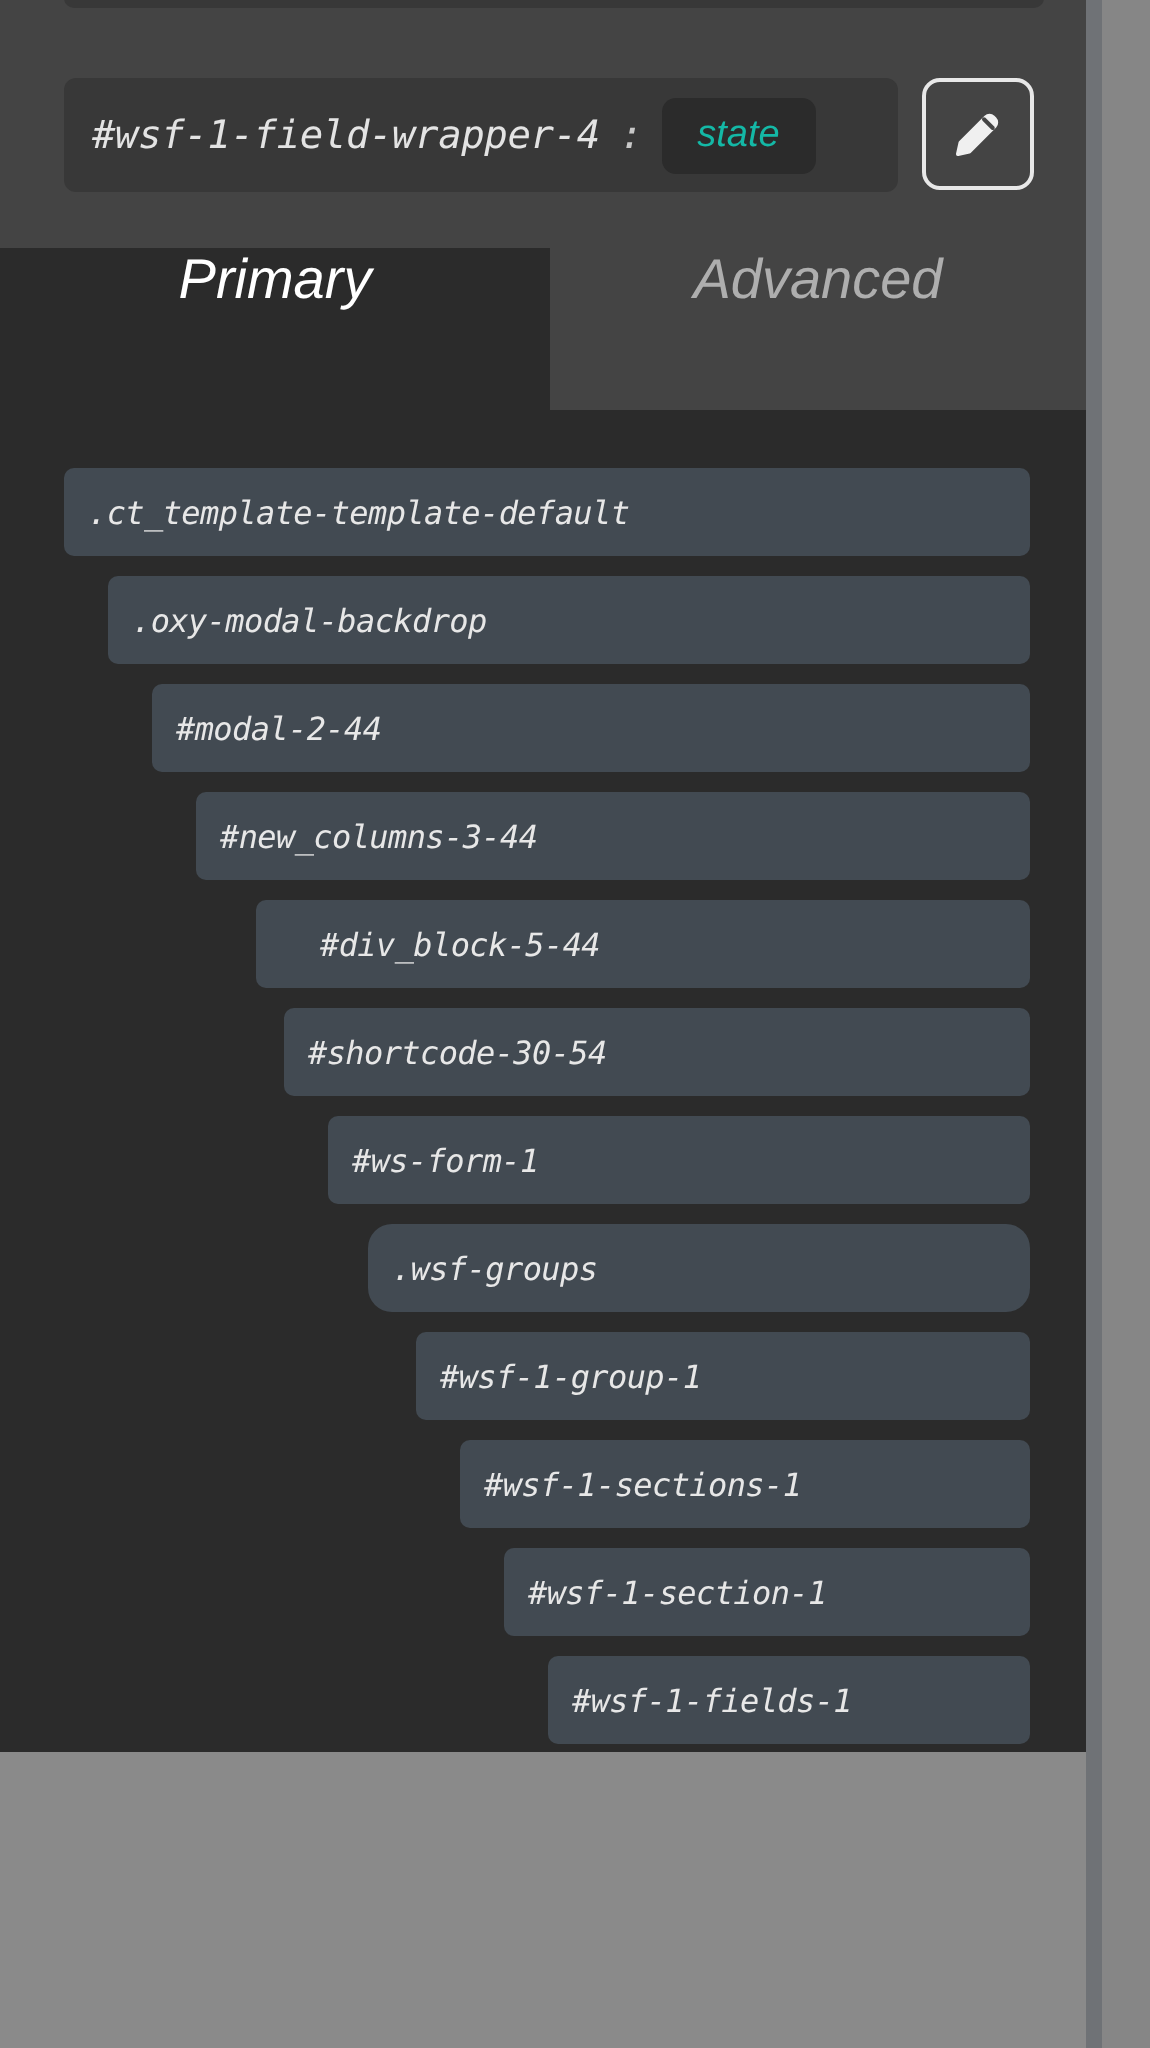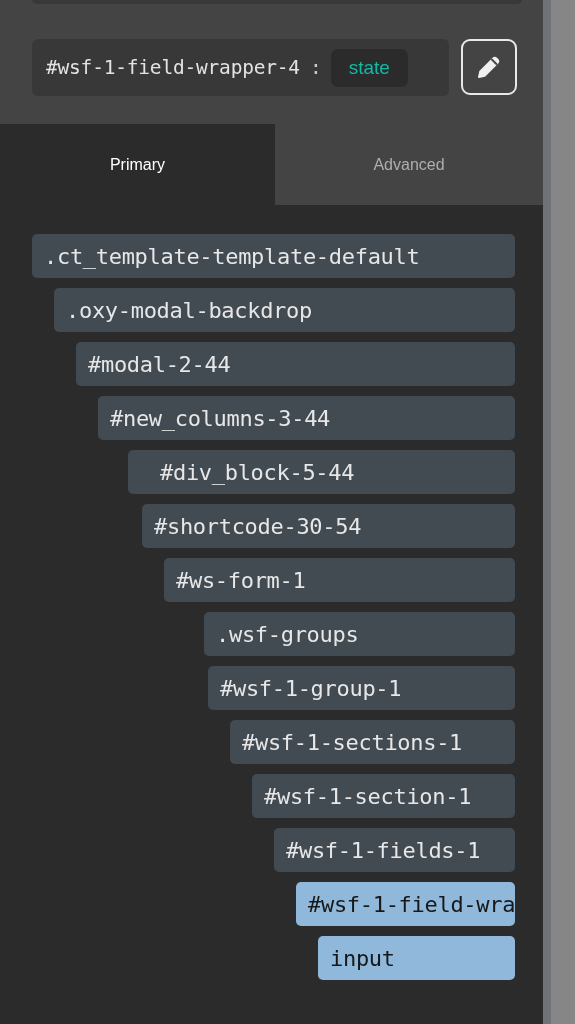--- a/index.html
+++ b/index.html
@@ -31,23 +31,24 @@
     position: absolute;
     left: 543px; top: 0;
     width: 8px; height: 1024px;
     background: #6f7276;
   }
 
   
   .panel {
     position: absolute;
     left: 0; top: 0;
-    width: 543px; height: 1024px;
+    width: 543px; height: 876px;
     background: #2b2b2b;
     overflow: hidden;
+    font-style: italic;
   }
 
   
   .header {
     position: absolute;
     left: 0; top: 0;
     width: 543px;
     height: 124px;
     background: #444444;
   }
@@ -115,23 +116,23 @@
   .tabs {
     position: absolute;
     left: 0; top: 124px;
     width: 543px; height: 81px;
     background: #444444;
     display: flex;
   }
   .tab {
     height: 81px;
     display: flex;
-    align-items: center;
+    align-items: flex-start;
     justify-content: center;
-    font-size: 16px;
+    font-size: 28px;
     color: #aeaeae;
     cursor: pointer;
     box-sizing: border-box;
     user-select: none;
   }
   .tab.active {
     background: #2b2b2b;
     color: #ffffff;
   }
   .tab-primary { width: 275px; }
@@ -167,21 +168,21 @@
     padding-left: 12px;
     overflow: hidden;
     cursor: pointer;
     right: 28px;
   }
   .node.selected {
     background: #8fb8db;
   }
   .node-label {
     font-family: "DejaVu Sans Mono", "Liberation Mono", monospace;
-    font-size: 22px;
+    font-size: 16px;
     color: #e7e7e7;
     letter-spacing: -0.3px;
     white-space: nowrap;
   }
   .node.selected .node-label {
     color: #16181a;
   }
 </style>
 </head>
 <body>
@@ -252,21 +253,21 @@
             <div class="node" style="left: 142px;">
               <span class="node-label">#shortcode-30-54</span>
             </div>
           </div>
           <div class="tree-row">
             <div class="node" style="left: 164px;">
               <span class="node-label">#ws-form-1</span>
             </div>
           </div>
           <div class="tree-row">
-            <div class="node" style="left: 204px;">
+            <div class="node" style="left: 184px; border-radius: 12px;">
               <span class="node-label">.wsf-groups</span>
             </div>
           </div>
           <div class="tree-row">
             <div class="node" style="left: 208px;">
               <span class="node-label">#wsf-1-group-1</span>
             </div>
           </div>
           <div class="tree-row">
             <div class="node" style="left: 230px;">

